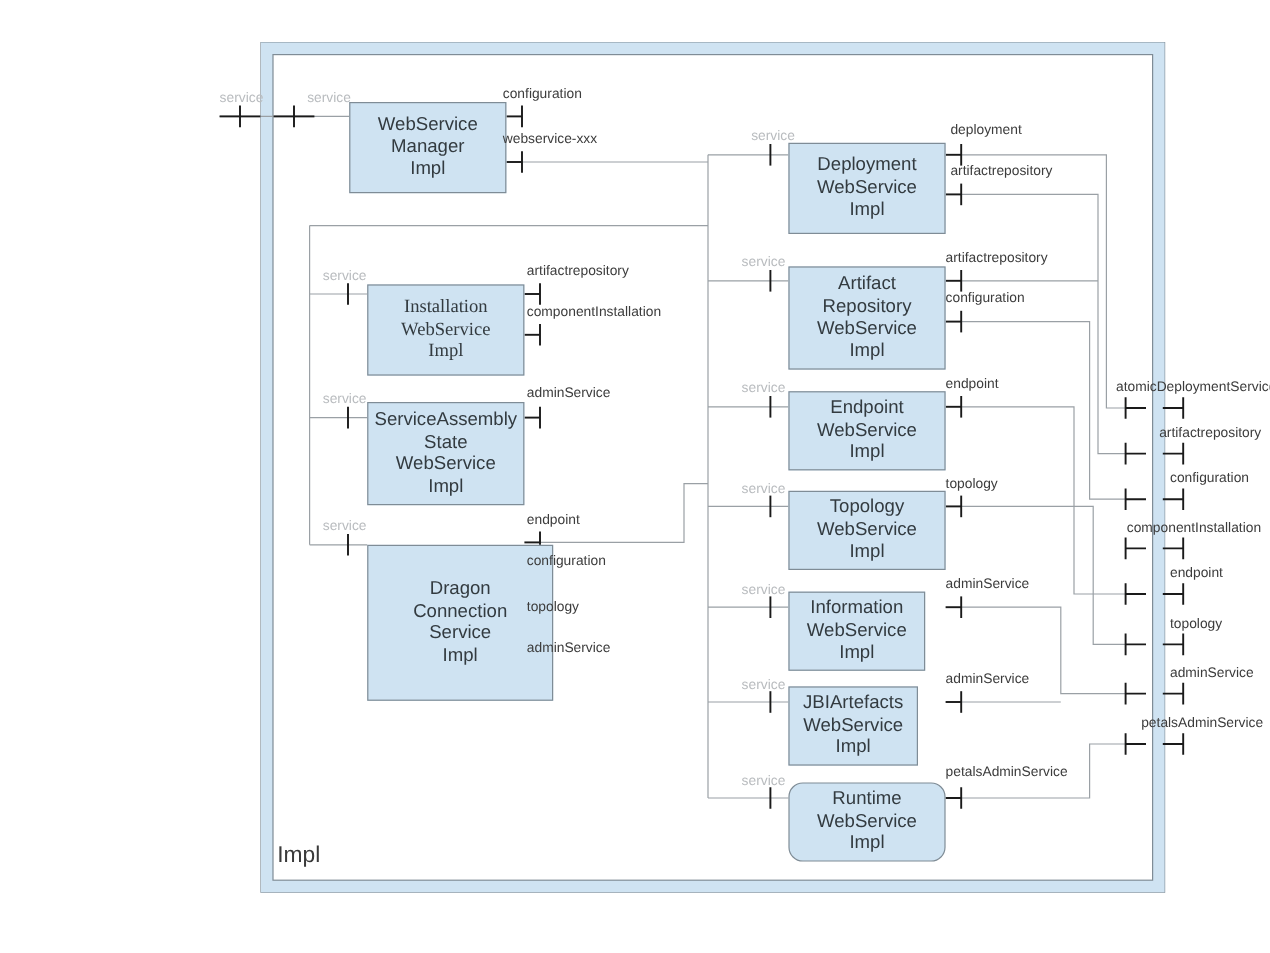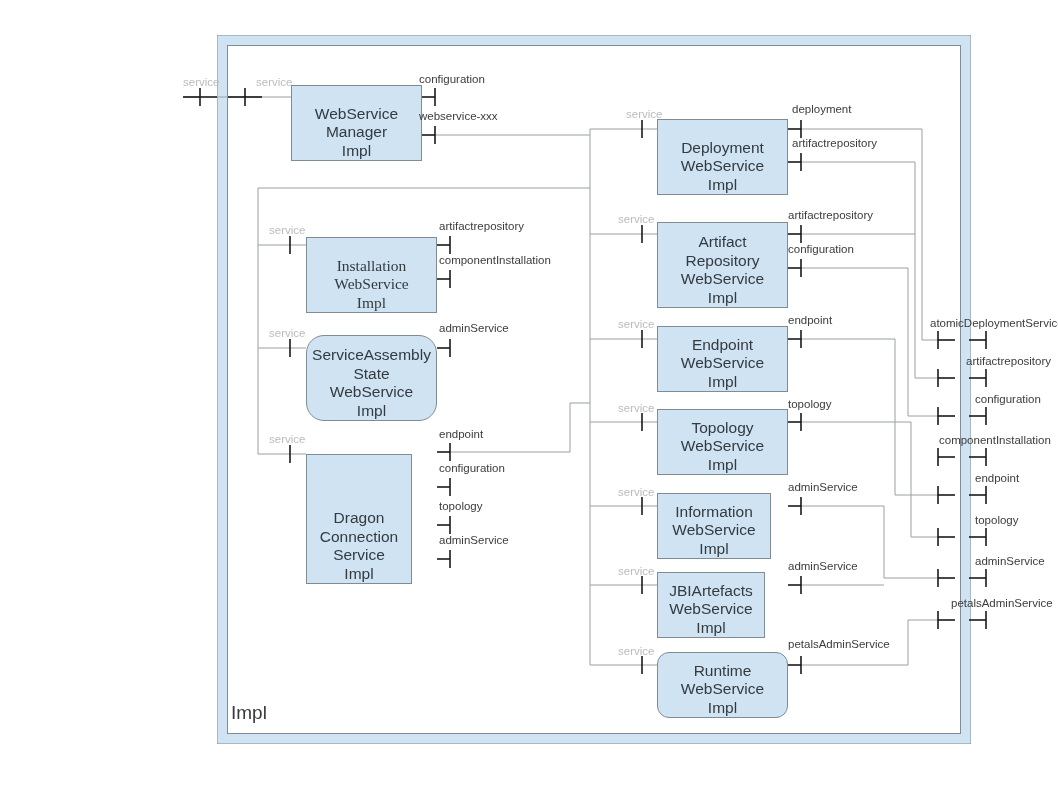--- a/index.html
+++ b/index.html
@@ -4,21 +4,21 @@
 <title>WsApi Component Diagram</title>
 <style>
   html,body{margin:0;padding:0;background:#ffffff;}
   body{width:1058px;height:794px;overflow:hidden;
        font-family:"Liberation Sans","DejaVu Sans",sans-serif;}
   #stage{position:relative;width:1058px;height:794px;}
   #svg-layer{position:absolute;left:0;top:0;width:1058px;height:794px;}
 
   .comp-box{position:absolute;box-sizing:border-box;
             background:#cfe3f2;border:1px solid #7f8c96;
-            display:flex;align-items:flex-end;justify-content:center;
+            display:flex;align-items:center;justify-content:center;
             text-align:center;color:#333b40;font-size:15.5px;line-height:18.5px;}
   .comp-box .lbl{display:block;width:100%;padding:0 3px;}
 
   .port-label{position:absolute;font-size:11.5px;color:#3c3c3c;
               white-space:nowrap;line-height:12px;}
   .port-label.muted{color:#b9bcbf;}
 
   .frame-title{position:absolute;font-size:19px;color:#3a3a3a;}
 </style>
 </head>
@@ -225,24 +225,24 @@
       </g>
   </svg>
 
   <div id="boxes">
       <div class="comp-box" style="left: 291px; top: 85px; width: 131px; height: 76px;">
         <span class="lbl">WebService<br>Manager<br>Impl</span>
       </div>
       <div class="comp-box" style="left: 306px; top: 237px; width: 131px; height: 76px; font-family: Liberation Serif, serif;">
         <span class="lbl">Installation<br>WebService<br>Impl</span>
       </div>
-      <div class="comp-box" style="left: 306px; top: 335px; width: 131px; height: 86px; border-radius: 18px;">
+      <div class="comp-box" style="left: 306px; top: 335px; width: 131px; height: 86px;">
         <span class="lbl">ServiceAssembly<br>State<br>WebService<br>Impl</span>
       </div>
-      <div class="comp-box" style="left: 306px; top: 454px; width: 106px; height: 130px;">
+      <div class="comp-box" style="left: 306px; top: 454px; width: 155px; height: 130px;">
         <span class="lbl">Dragon<br>Connection<br>Service<br>Impl</span>
       </div>
       <div class="comp-box" style="left: 657px; top: 119px; width: 131px; height: 76px;">
         <span class="lbl">Deployment<br>WebService<br>Impl</span>
       </div>
       <div class="comp-box" style="left: 657px; top: 222px; width: 131px; height: 86px;">
         <span class="lbl">Artifact<br>Repository<br>WebService<br>Impl</span>
       </div>
       <div class="comp-box" style="left: 657px; top: 326px; width: 131px; height: 66px;">
         <span class="lbl">Endpoint<br>WebService<br>Impl</span>

